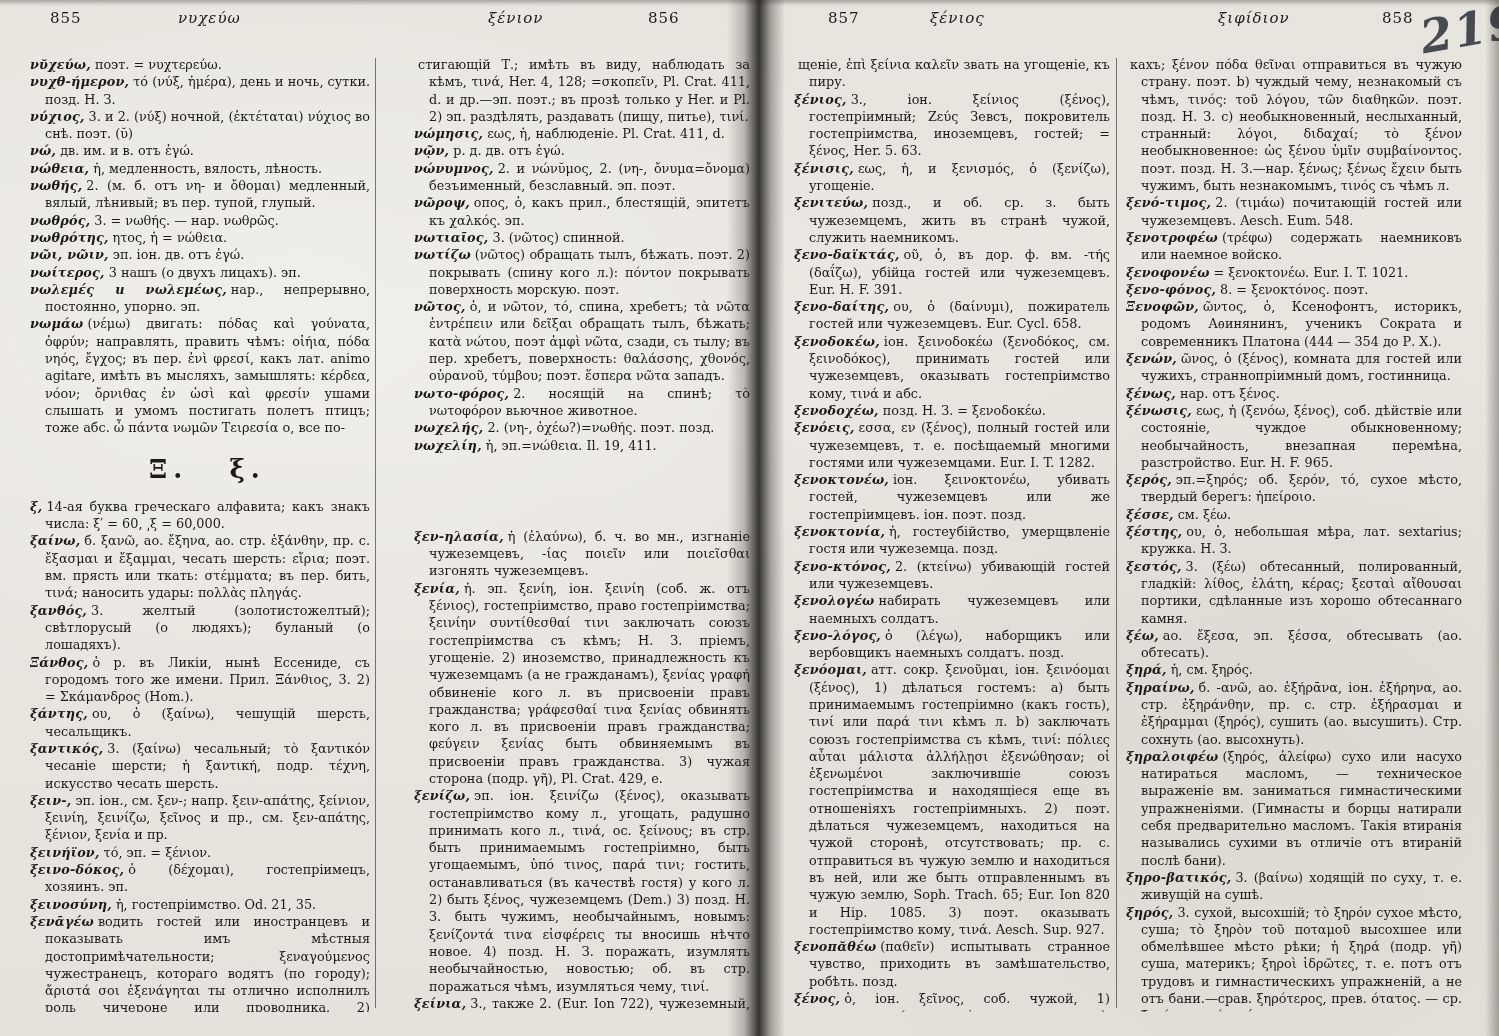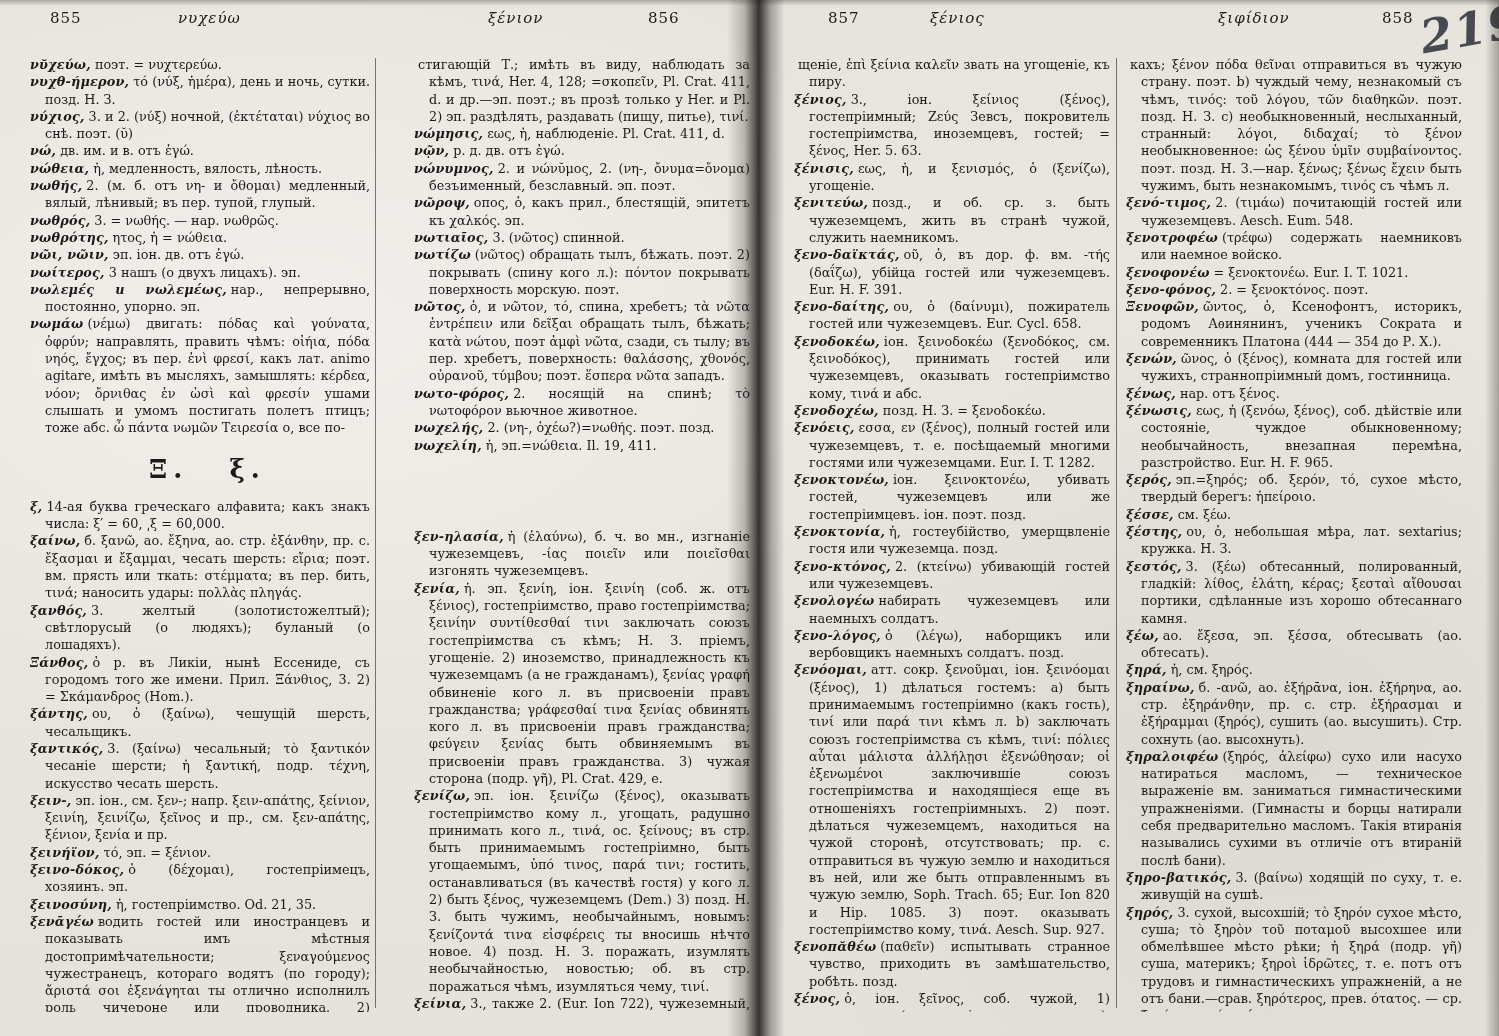--- a/index.html
+++ b/index.html
@@ -213,21 +213,21 @@
 
         <p class="entry"><b class="head"></b><span>кахъ; ξένον πόδα θεῖναι отправиться въ чужую страну. поэт. b) чуждый чему, незнакомый съ чѣмъ, τινός: τοῦ λόγου, τῶν διαθηκῶν. поэт. позд. Н. З. c) необыкновенный, неслыханный, странный: λόγοι, διδαχαί; τὸ ξένον необыкновенное: ὡς ξένου ὑμῖν συμβαίνοντος. поэт. позд. Н. З.—нар. ξένως; ξένως ἔχειν быть чужимъ, быть незнакомымъ, τινός съ чѣмъ л.</span></p>
 
 
         <p class="entry"><b class="head">ξενό-τιμος,</b><span>2. (τιμάω) почитающій гостей или чужеземцевъ. Aesch. Eum. 548.</span></p>
 
         <p class="entry"><b class="head">ξενοτροφέω</b><span>(τρέφω) содержать наемниковъ или наемное войско.</span></p>
 
         <p class="entry"><b class="head">ξενοφονέω</b><span>= ξενοκτονέω. Eur. I. T. 1021.</span></p>
 
-        <p class="entry"><b class="head">ξενο-φόνος,</b><span>2. = ξενοκτόνος. поэт.</span></p>
+        <p class="entry"><b class="head">ξενο-φόνος,</b><span>8. = ξενοκτόνος. поэт.</span></p>
 
         <p class="entry"><b class="head">Ξενοφῶν,</b><span>ῶντος, ὁ, Ксенофонтъ, историкъ, родомъ Аѳинянинъ, ученикъ Сократа и современникъ Платона (444 — 354 до Р. Х.).</span></p>
 
         <p class="entry"><b class="head">ξενών,</b><span>ῶνος, ὁ (ξένος), комната для гостей или чужихъ, страннопріимный домъ, гостинница.</span></p>
 
         <p class="entry"><b class="head">ξένως,</b><span>нар. отъ ξένος.</span></p>
 
         <p class="entry"><b class="head">ξένωσις,</b><span>εως, ἡ (ξενόω, ξένος), соб. дѣйствіе или состояніе, чуждое обыкновенному; необычайность, внезапная перемѣна, разстройство. Eur. H. F. 965.</span></p>
 
         <p class="entry"><b class="head">ξερός,</b><span>эп.=ξηρός; об. ξερόν, τό, сухое мѣсто, твердый берегъ: ἠπείροιο.</span></p>

